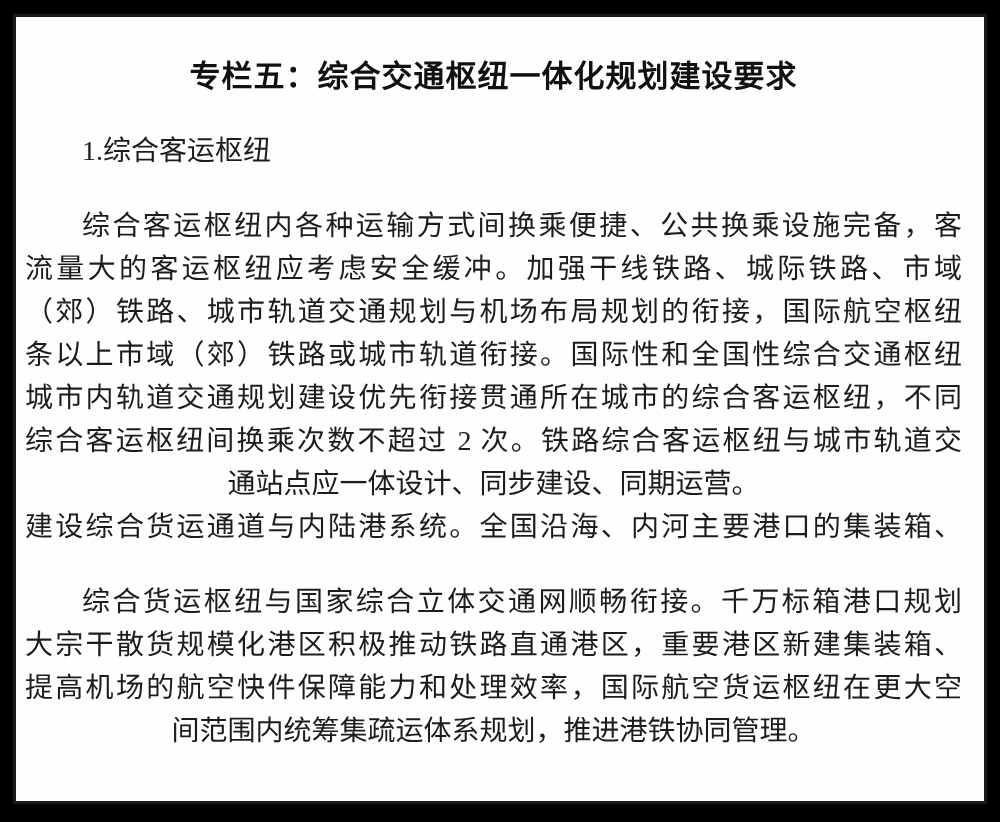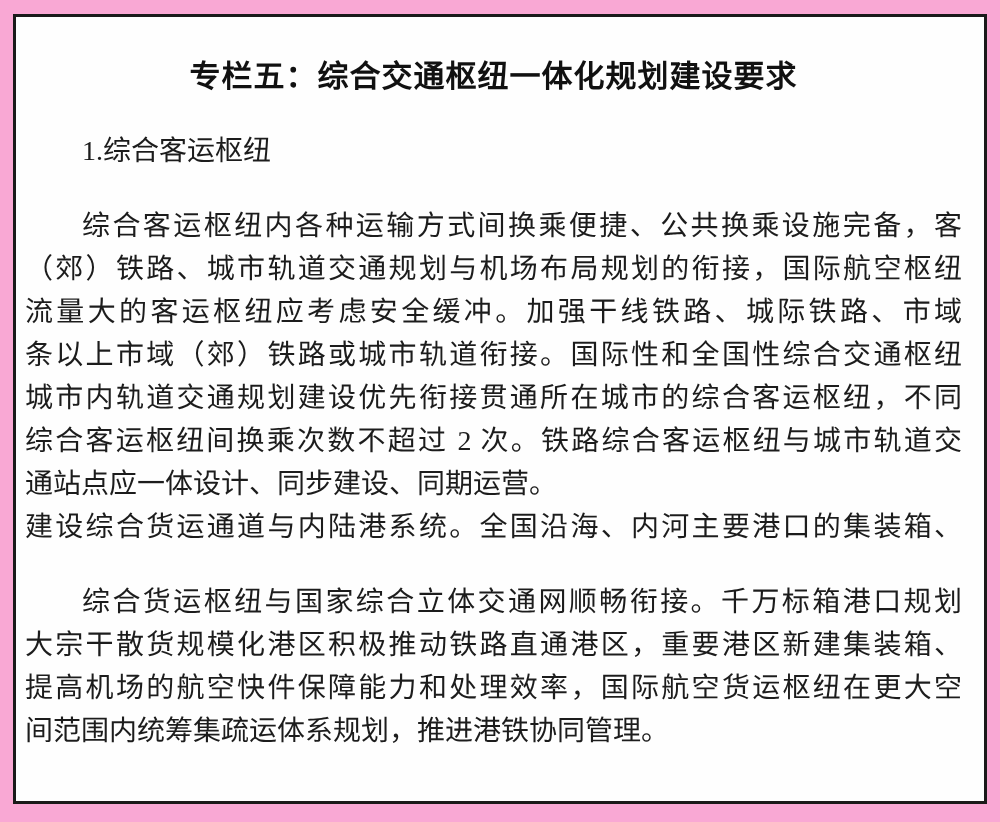--- a/index.html
+++ b/index.html
@@ -4,21 +4,21 @@
 <style>
   html, body {
     margin: 0;
     padding: 0;
     background: #ffffff;
   }
   .page {
     position: relative;
     width: 1000px;
     height: 822px;
-    background: #f9a8d4;
+    background: #000000;
     overflow: hidden;
     font-family: "Liberation Serif", "DejaVu Serif", serif;
   }
   .panel {
     position: absolute;
     left: 13px;
     top: 14px;
     width: 974px;
     height: 790px;
     box-sizing: border-box;
@@ -50,34 +50,34 @@
     text-align: justify;
     text-align-last: justify;
     text-justify: inter-character;
   }
   .line.indent,
   .line.indent-justify {
     text-indent: 57px;
     margin-top: 32px;
   }
   .line.plain {
-    text-align: left;
+    text-align: center;
   }
 </style>
 </head>
 <body>
 
 <div class="page">
   <div class="panel">
     <div class="panel-title">专栏五：综合交通枢纽一体化规划建设要求</div>
     <div class="body-lines">
         <div class="line indent">1.综合客运枢纽</div>
         <div class="line indent-justify">综合客运枢纽内各种运输方式间换乘便捷、公共换乘设施完备，客</div>
+        <div class="line justify">流量大的客运枢纽应考虑安全缓冲。加强干线铁路、城际铁路、市域</div>
         <div class="line justify">（郊）铁路、城市轨道交通规划与机场布局规划的衔接，国际航空枢纽</div>
-        <div class="line justify">流量大的客运枢纽应考虑安全缓冲。加强干线铁路、城际铁路、市域</div>
         <div class="line justify">条以上市域（郊）铁路或城市轨道衔接。国际性和全国性综合交通枢纽</div>
         <div class="line justify">城市内轨道交通规划建设优先衔接贯通所在城市的综合客运枢纽，不同</div>
         <div class="line justify">综合客运枢纽间换乘次数不超过 2 次。铁路综合客运枢纽与城市轨道交</div>
         <div class="line plain">通站点应一体设计、同步建设、同期运营。</div>
         <div class="line justify">建设综合货运通道与内陆港系统。全国沿海、内河主要港口的集装箱、</div>
         <div class="line indent-justify">综合货运枢纽与国家综合立体交通网顺畅衔接。千万标箱港口规划</div>
         <div class="line justify">大宗干散货规模化港区积极推动铁路直通港区，重要港区新建集装箱、</div>
         <div class="line justify">提高机场的航空快件保障能力和处理效率，国际航空货运枢纽在更大空</div>
         <div class="line plain">间范围内统筹集疏运体系规划，推进港铁协同管理。</div>
       </div>

